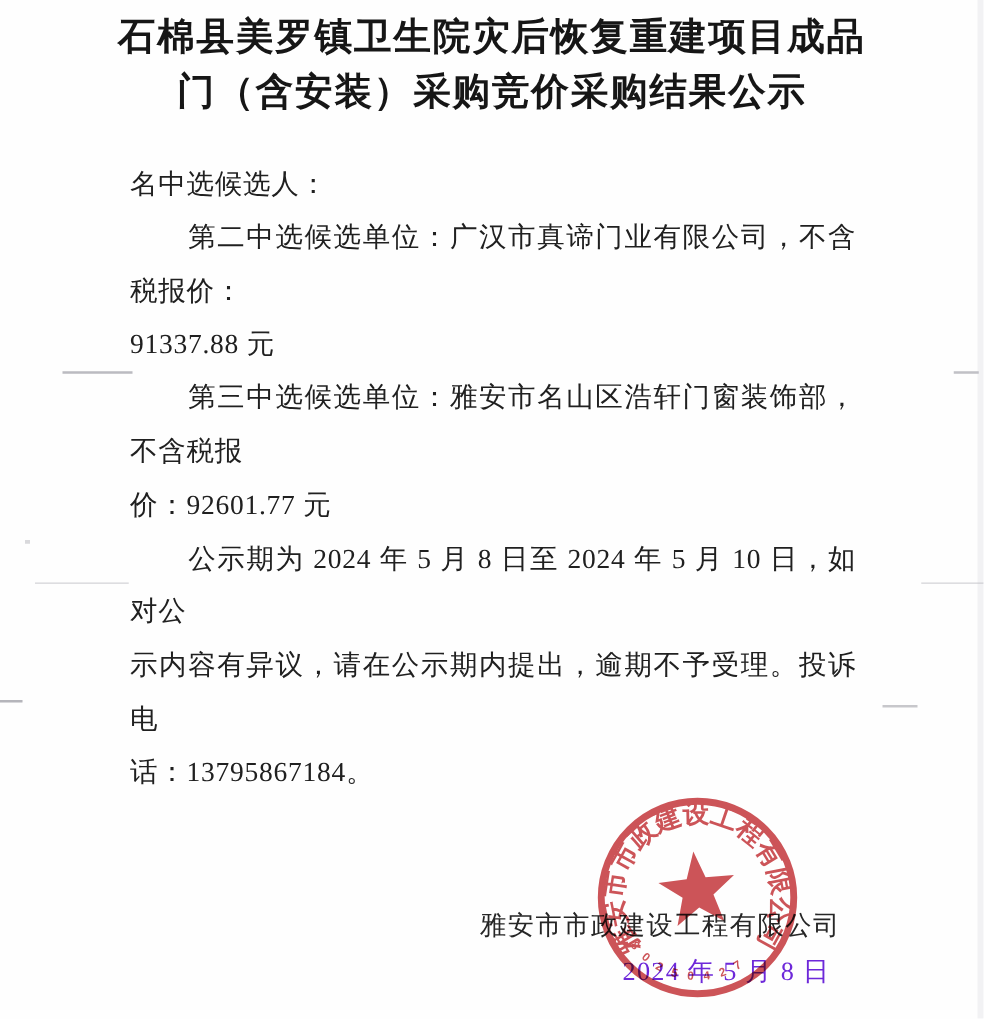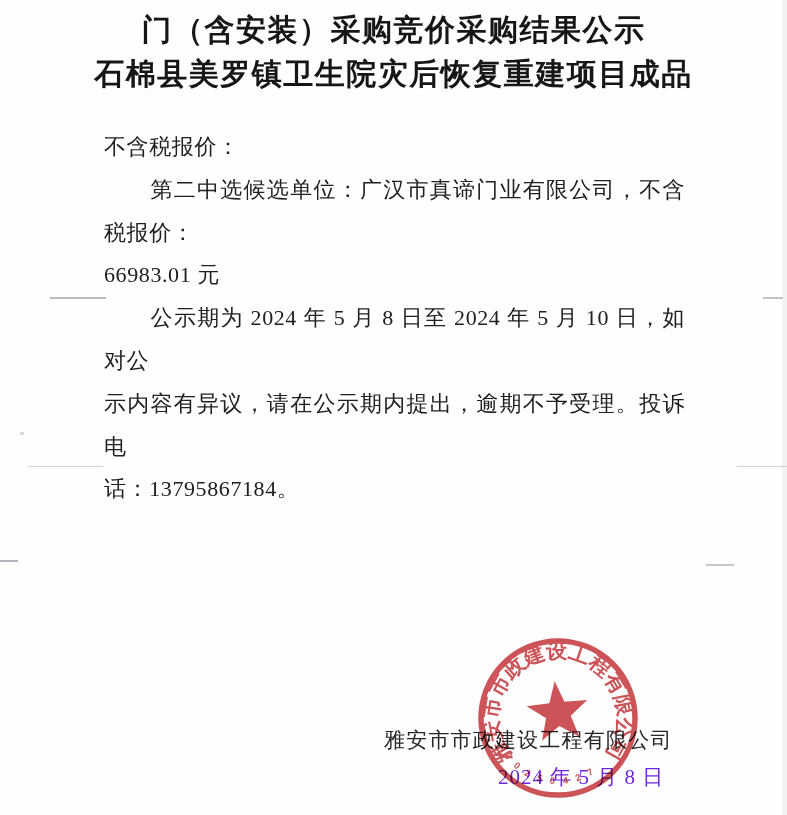--- a/index.html
+++ b/index.html
@@ -96,28 +96,30 @@
     background: rgba(188, 188, 198, 0.18);
     pointer-events: none;
   }
 </style>
 </head>
 <body>
 
 <div class="page">
 
   <h1 class="doc-title">
+    <span>石棉县美罗镇卫生院灾后恢复重建项目成品</span>
     <span>门（含安装）采购竞价采购结果公示</span>
-    <span>石棉县美罗镇卫生院灾后恢复重建项目成品</span>
   </h1>
 
   <div class="doc-body">
-    <p>不含税报价：</p>
+    <p>名中选候选人：</p>
     <p>　　第二中选候选单位：广汉市真谛门业有限公司，不含税报价：
-66983.01 元</p>
+91337.88 元</p>
+    <p>　　第三中选候选单位：雅安市名山区浩轩门窗装饰部，不含税报
+价：92601.77 元</p>
     <p>　　公示期为 2024 年 5 月 8 日至 2024 年 5 月 10 日，如对公
 示内容有异议，请在公示期内提出，逾期不予受理。投诉电
 话：13795867184。</p>
   </div>
 
   <div class="signature-company">雅安市市政建设工程有限公司</div>
   <div class="signature-date">2024 年 5 月 8 日</div>
 
   <svg class="stamp" viewBox="0 0 170 170" xmlns="http://www.w3.org/2000/svg">
     <defs>

